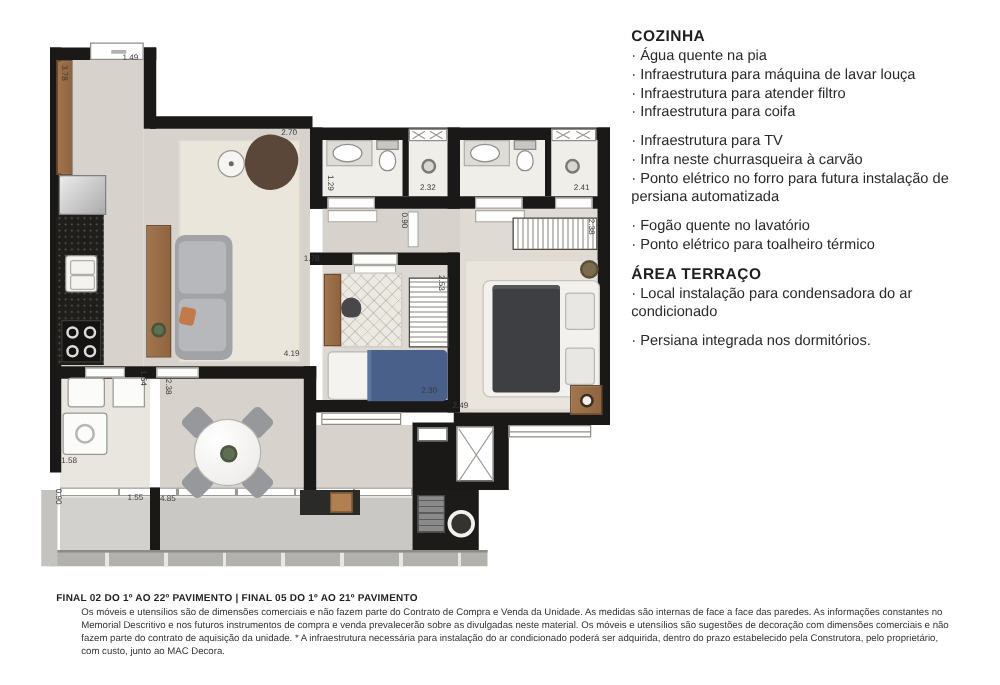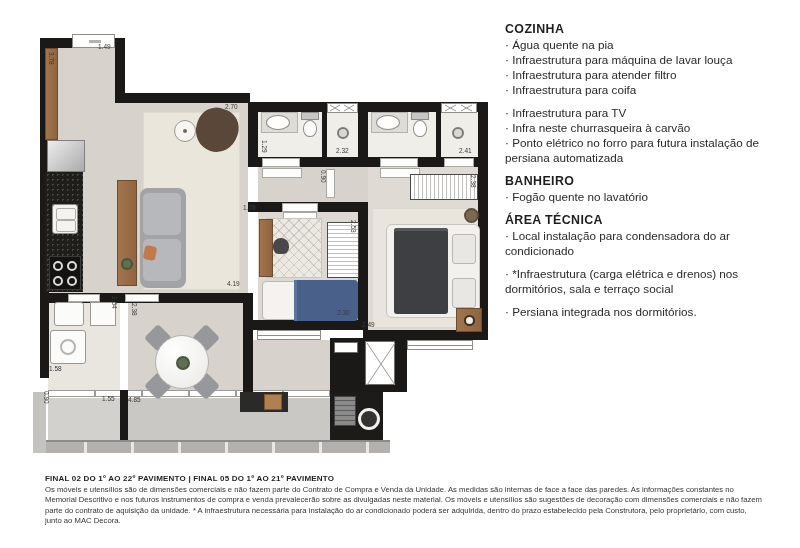--- a/index.html
+++ b/index.html
@@ -25,21 +25,21 @@
            border:1.5px solid #4c4a46;box-sizing:border-box;}
   .xbox{position:absolute;background:#fff;border:1.5px solid #6f6d69;box-sizing:border-box;}
   
   #specs{position:absolute;left:505px;top:21px;width:282px;}
   .spec-section{margin-bottom:8px;}
   .spec-title{font-weight:bold;font-size:12.4px;line-height:16px;letter-spacing:.4px;color:#1e1e1e;}
   .spec-item{font-size:11.7px;line-height:15px;color:#292929;}
   
   #footer{position:absolute;left:45px;top:474px;width:718px;}
   .f-title{font-size:8px;font-weight:bold;letter-spacing:.2px;color:#1f1f1f;margin-bottom:2px;}
-  .f-body{font-size:7.7px;line-height:10.3px;color:#333;}
+  .f-body{font-size:7.7px;line-height:10.3px;color:#333;margin-left:20px;}
 </style>
 </head>
 <body>
 
 <div id="canvas">
 
   <div class="abs" id="plan" style="left:0;top:0;width:500px;height:470px;">
 
     <div class="flr tile" style="left:48px;top:46px;width:67px;height:247px;background:#d7d3cc;"></div>
     <div class="flr tile" style="left:115px;top:103px;width:133px;height:190px;background:#d7d3cc;"></div>
@@ -226,29 +226,28 @@
         <div class="spec-item">· Infraestrutura para máquina de lavar louça</div>
         <div class="spec-item">· Infraestrutura para atender filtro</div>
         <div class="spec-item">· Infraestrutura para coifa</div>
       </div>
       <div class="spec-section">
         <div class="spec-item">· Infraestrutura para TV</div>
         <div class="spec-item">· Infra neste churrasqueira à carvão</div>
         <div class="spec-item">· Ponto elétrico no forro para futura instalação de persiana automatizada</div>
       </div>
       <div class="spec-section">
-        <div class="spec-title">BANHEIRO</div>
         <div class="spec-item">· Fogão quente no lavatório</div>
-      </div>
-      <div class="spec-section">
-        <div class="spec-title">ÁREA TÉCNICA</div>
+        <div class="spec-item">· Ponto elétrico para toalheiro térmico</div>
+      </div>
+      <div class="spec-section">
+        <div class="spec-title">ÁREA TERRAÇO</div>
         <div class="spec-item">· Local instalação para condensadora do ar condicionado</div>
       </div>
       <div class="spec-section">
-        <div class="spec-item">· *Infraestrutura (carga elétrica e drenos) nos dormitórios, sala e terraço social</div>
       </div>
       <div class="spec-section">
         <div class="spec-item">· Persiana integrada nos dormitórios.</div>
       </div>
     </div>
 
   <div id="footer">
     <div class="f-title">FINAL 02 DO 1º AO 22º PAVIMENTO | FINAL 05 DO 1º AO 21º PAVIMENTO</div>
     <div class="f-body">Os móveis e utensílios são de dimensões comerciais e não fazem parte do Contrato de Compra e Venda da Unidade. As medidas são internas de face a face das paredes. As informações constantes no Memorial Descritivo e nos futuros instrumentos de compra e venda prevalecerão sobre as divulgadas neste material. Os móveis e utensílios são sugestões de decoração com dimensões comerciais e não fazem parte do contrato de aquisição da unidade. * A infraestrutura necessária para instalação do ar condicionado poderá ser adquirida, dentro do prazo estabelecido pela Construtora, pelo proprietário, com custo, junto ao MAC Decora.</div>
   </div>

